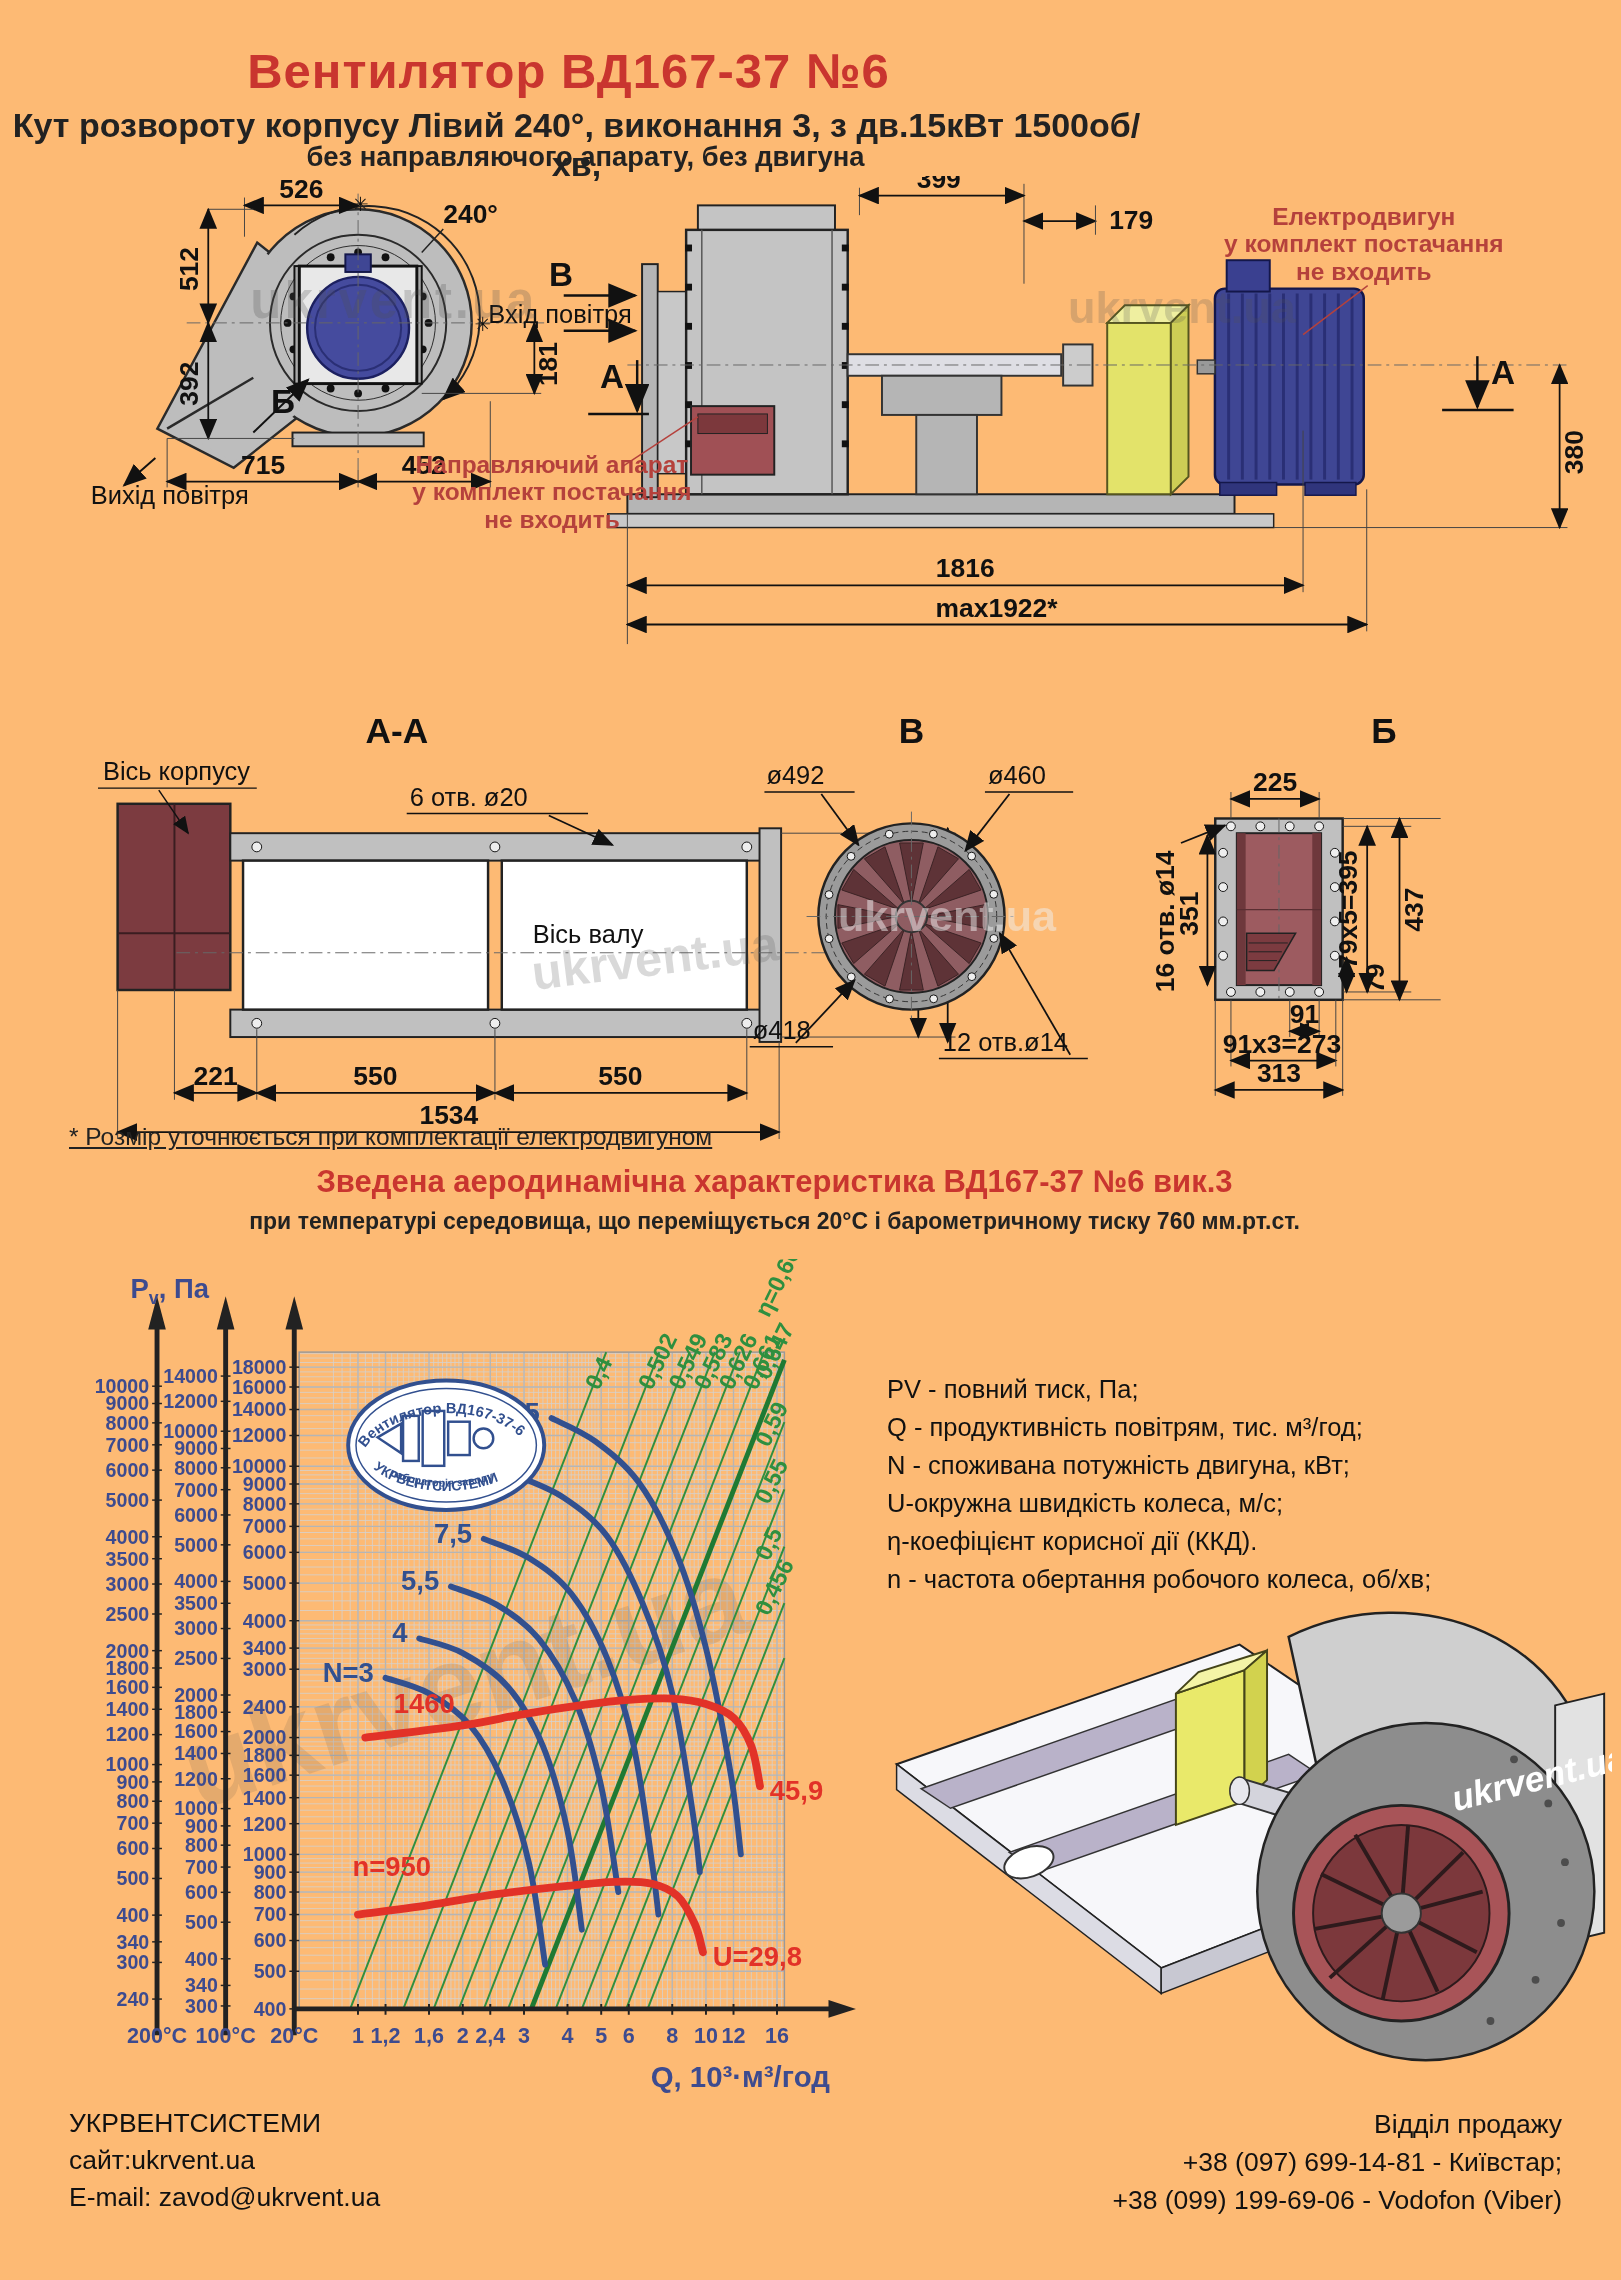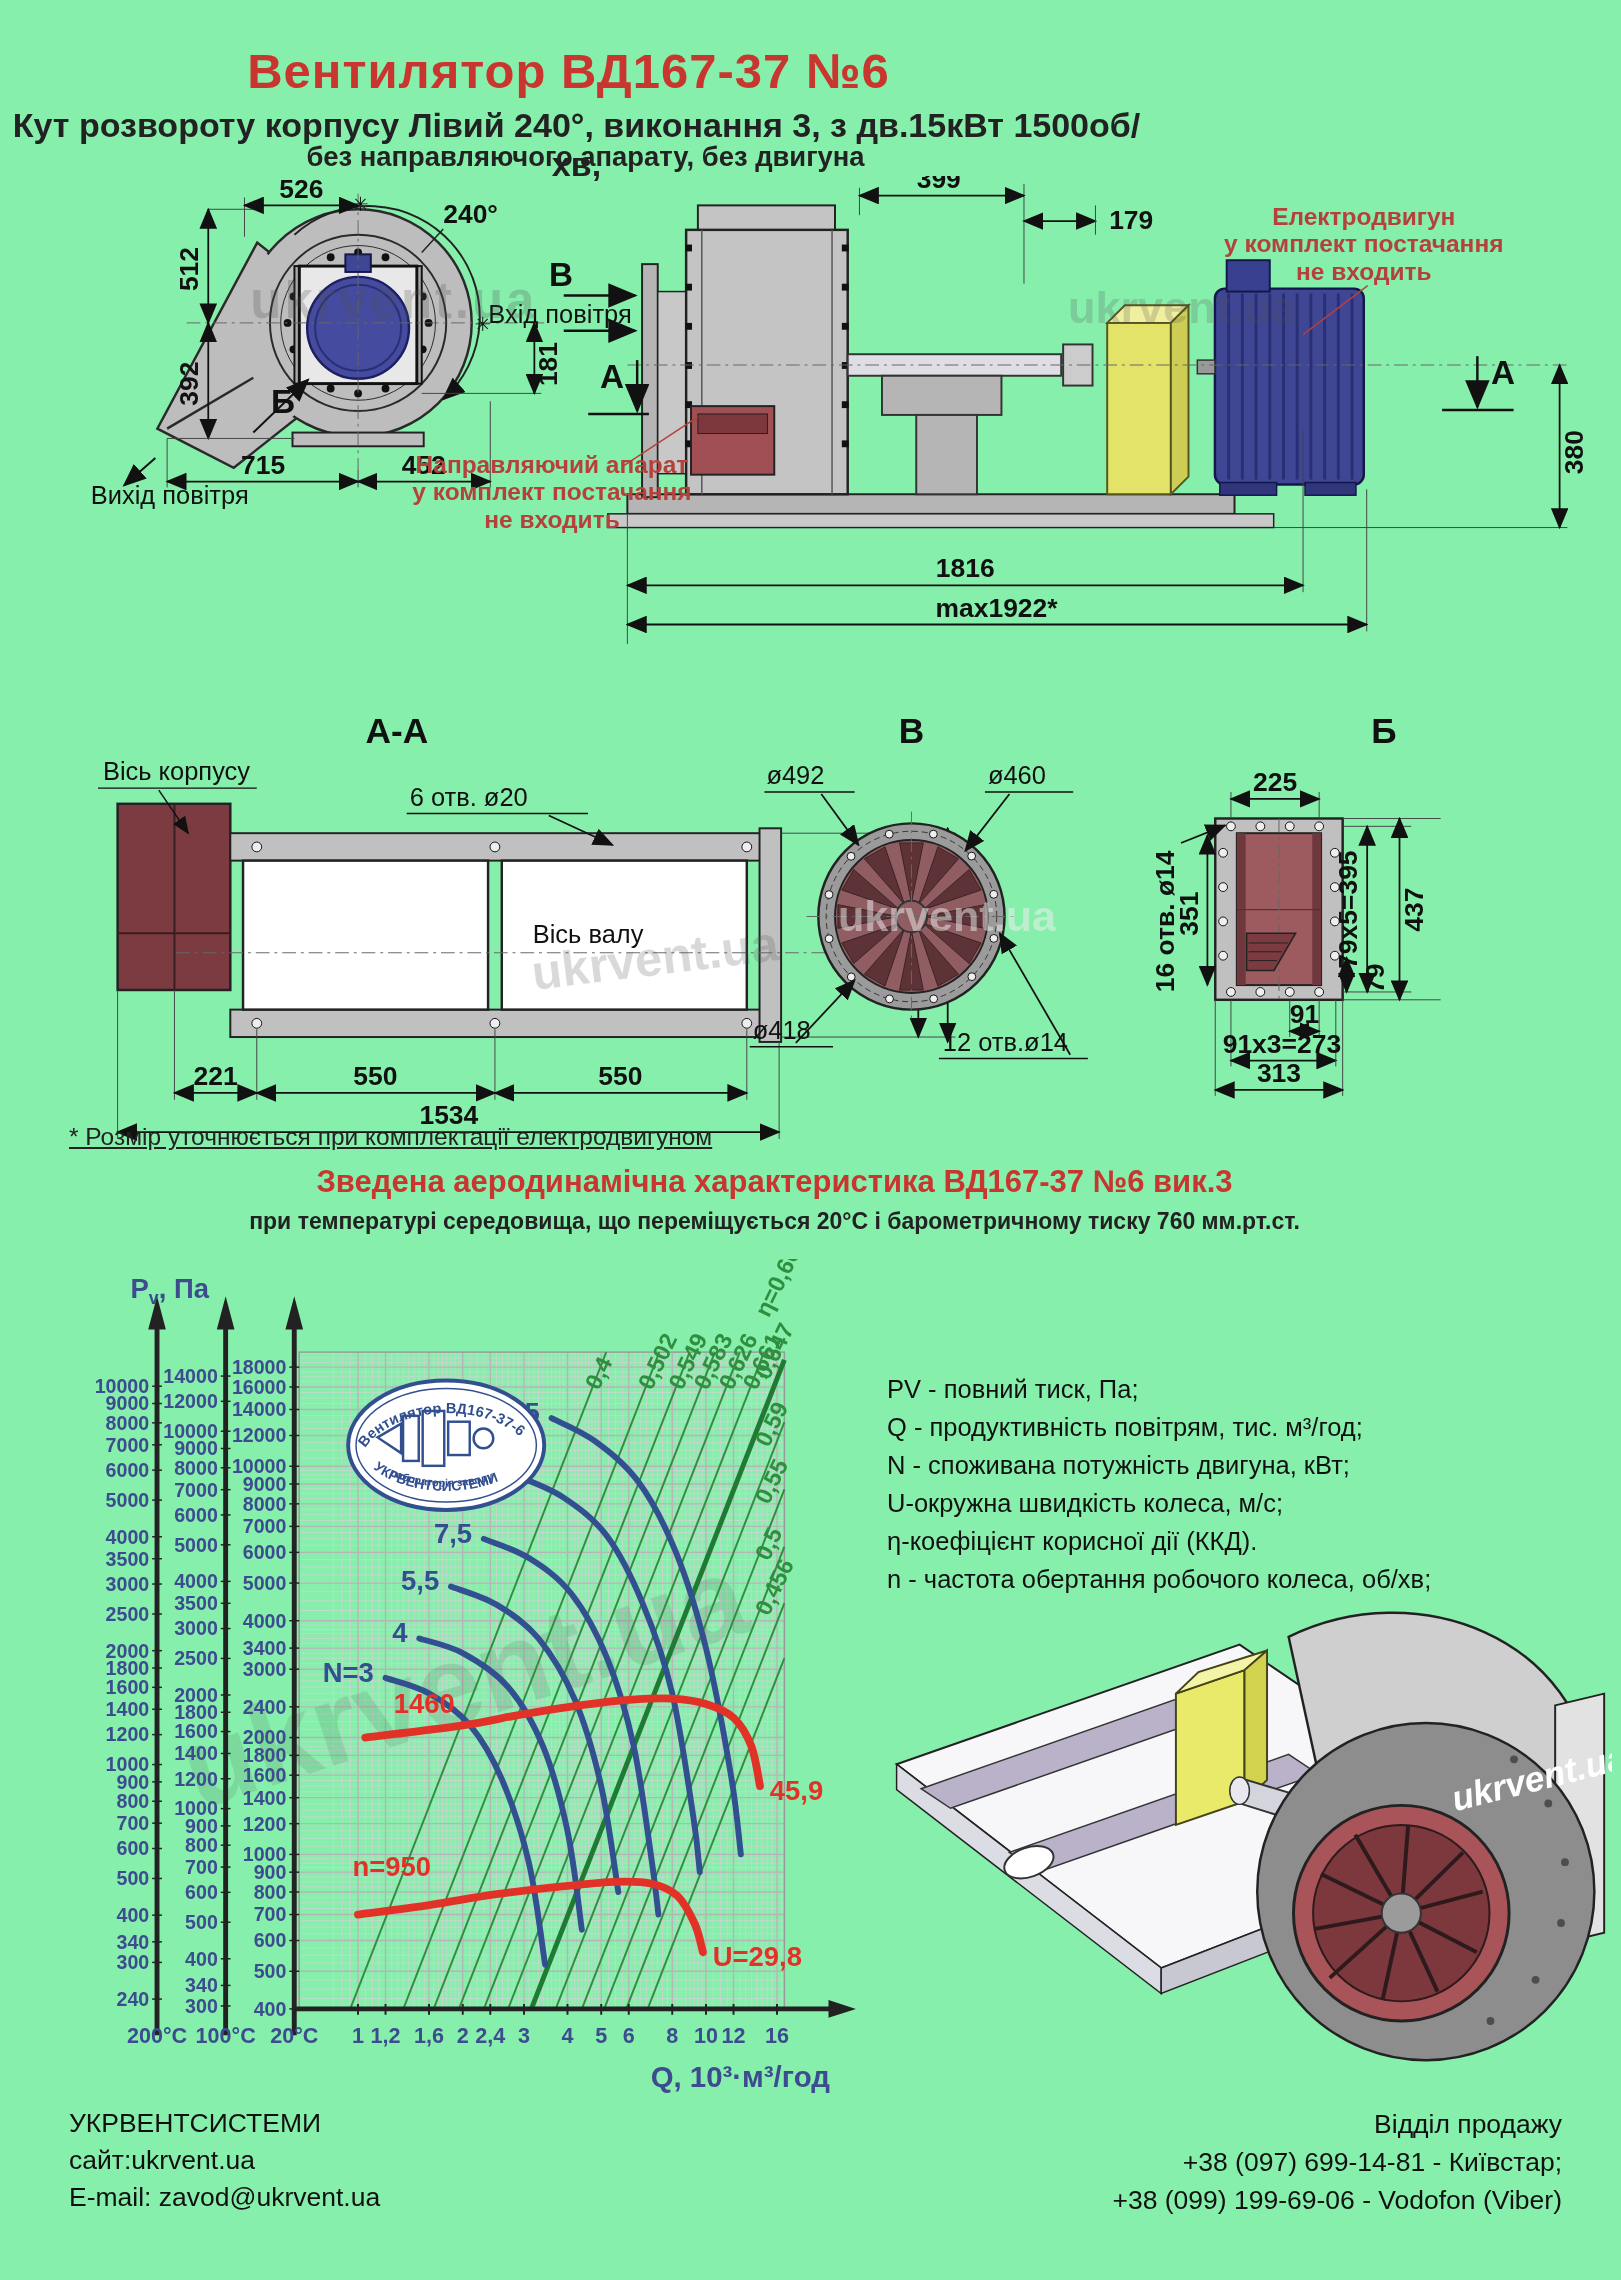--- a/index.html
+++ b/index.html
@@ -1,16 +1,16 @@
 <!DOCTYPE html>
 <html><head>
 <meta charset="utf-8">
 <style>
   html,body{margin:0;padding:0;background:#888;}
-  .page{position:relative;width:1621px;height:2281px;background:#86efac;
+  .page{position:relative;width:1621px;height:2281px;background:#fdba74;
         font-family:"Liberation Sans",sans-serif;overflow:hidden;margin:0 auto;}
   .abs{position:absolute;}
   .title{width:1137px;left:0;top:43px;text-align:center;font-size:49px;font-weight:bold;color:#c9352f;letter-spacing:1px;}
   .sub1{width:1137px;left:8px;top:106px;text-align:center;font-size:34px;font-weight:bold;color:#222;}
   .sub2{width:1137px;left:17px;top:141px;text-align:center;font-size:27.4px;font-weight:bold;color:#222;}
   .note{left:69px;top:1123px;font-size:24.5px;color:#222;text-decoration:underline;}
   .chart-head{width:1549px;left:0;top:1164px;text-align:center;font-size:31px;font-weight:bold;color:#c9352f;}
   .chart-sub{width:1549px;left:0;top:1208px;text-align:center;font-size:23px;font-weight:bold;color:#222;}
   .legend{left:887px;top:1370px;font-size:25.5px;color:#111;line-height:38px;}
   .footer-left{left:69px;top:2105px;font-size:26.5px;color:#111;line-height:37px;}

